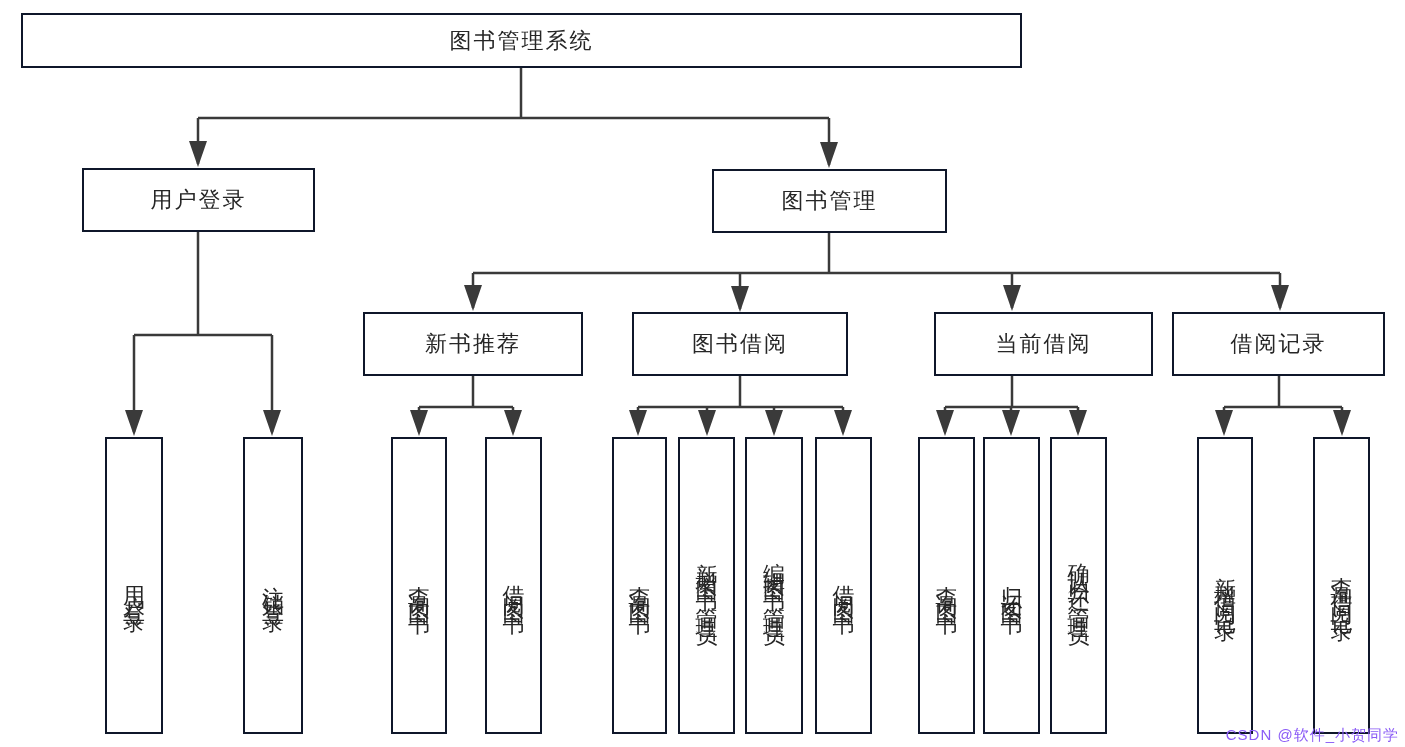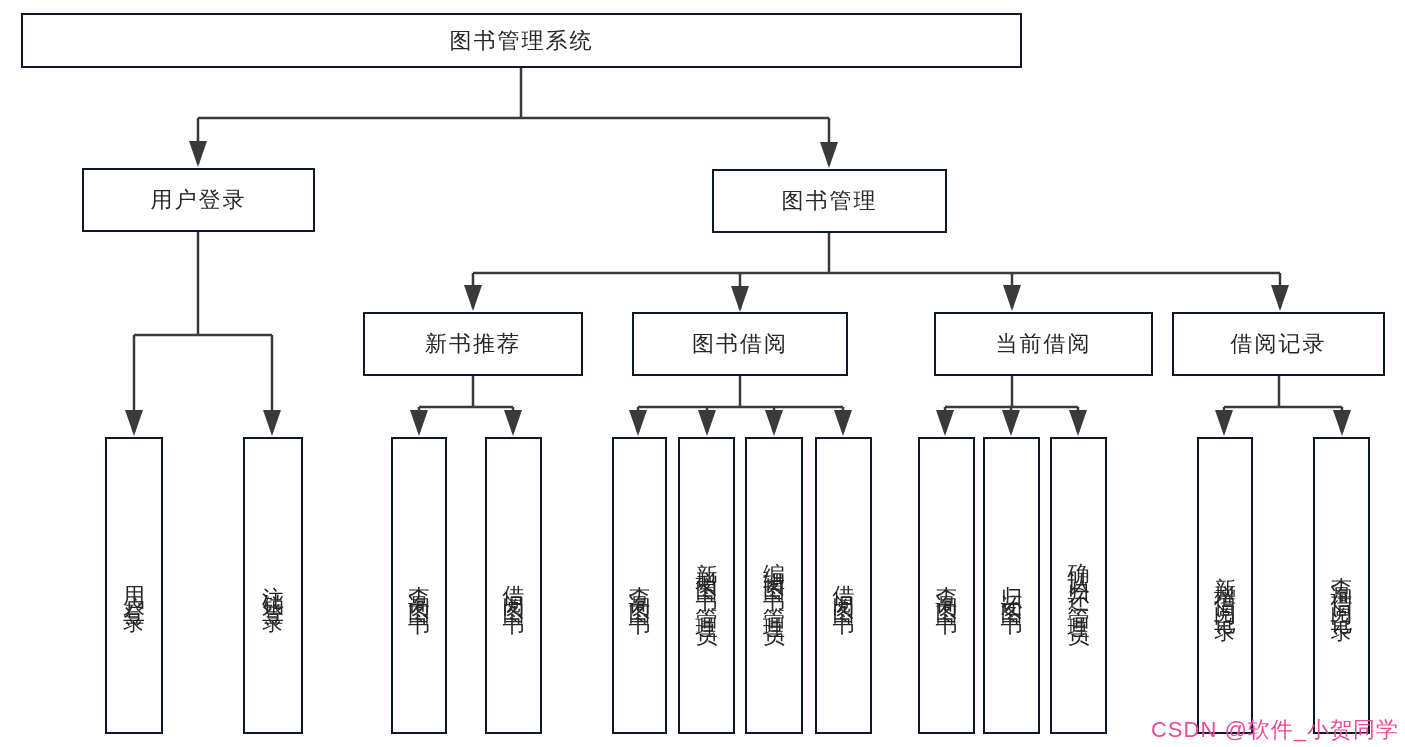--- a/index.html
+++ b/index.html
@@ -36,22 +36,22 @@
     writing-mode: vertical-rl;
     text-orientation: mixed;
     font-size: 22px;
     letter-spacing: 9px;
     line-height: 1.1;
   }
   .watermark {
     position: absolute;
     right: 6px;
     bottom: 2px;
-    font-size: 22px;
-    color: #ec4899;
+    font-size: 15px;
+    color: #8b5cf6;
     letter-spacing: 1px;
     z-index: 5;
     white-space: nowrap;
   }
 </style>
 </head>
 <body>
 
 <div class="canvas">
 

